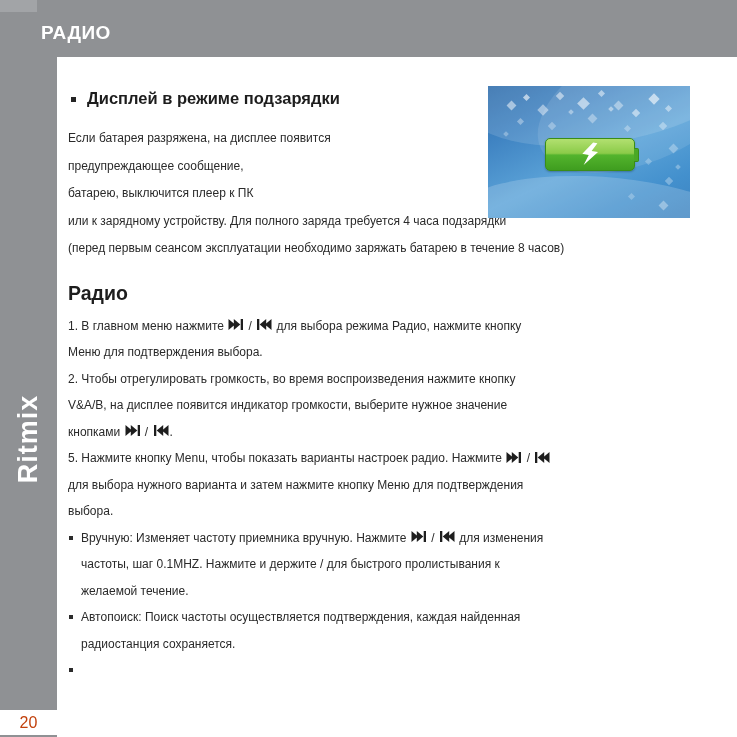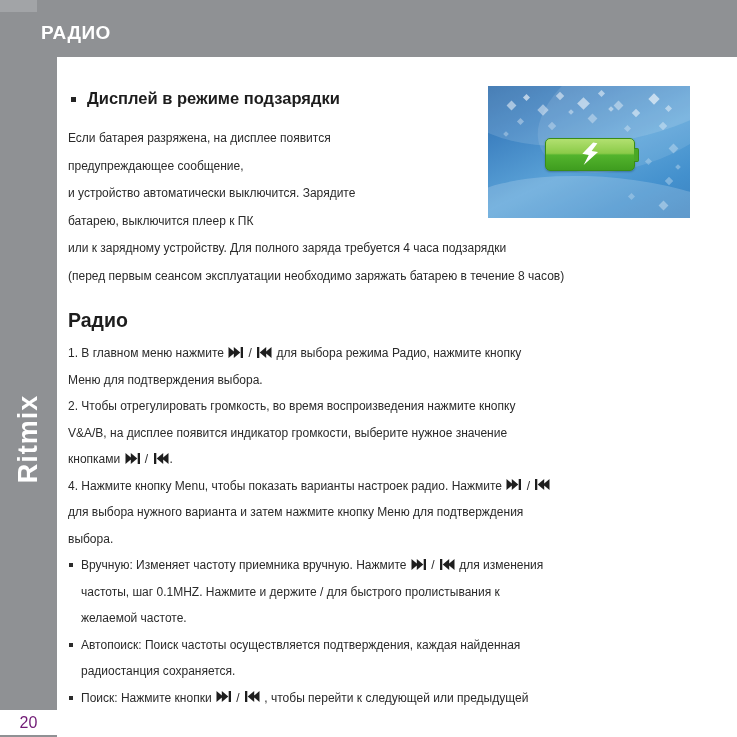--- a/index.html
+++ b/index.html
@@ -11,21 +11,21 @@
   .header{position:absolute;left:0;top:0;width:737px;height:57px;background:#8f9194;}
   .header .corner{position:absolute;left:0;top:0;width:37px;height:12px;background:#a2a4a7;}
   .header .title{position:absolute;left:41px;top:23px;font-size:19px;line-height:20px;
     font-weight:bold;color:#ffffff;letter-spacing:0.5px;}
   
   .sidebar{position:absolute;left:0;top:57px;width:57px;height:680px;background:#8f9194;}
   .logo{position:absolute;left:28px;top:382px;transform:translate(-50%,-50%) rotate(-90deg);
     transform-origin:center;color:#ffffff;font-weight:bold;font-size:27px;letter-spacing:1px;white-space:nowrap;}
   .page-band{position:absolute;left:0;top:653px;width:57px;height:25px;background:#ffffff;
     display:flex;align-items:center;justify-content:center;}
-  .page-band .num{font-size:16px;color:#701a75;}
+  .page-band .num{font-size:16px;color:#c2410c;}
   
   .content{position:absolute;left:57px;top:57px;right:0;bottom:0;padding:31px 28px 0 11px;box-sizing:border-box;}
   .sec-head{display:flex;align-items:center;}
   .h-sq{width:5px;height:5px;background:#242424;margin:1px 11px 0 3px;flex:none;}
   .sec-head .h-text{font-size:16.5px;font-weight:bold;line-height:21px;color:#1d1d1d;}
   .line{white-space:nowrap;font-size:12px;}
   .charge-lines{margin-top:16px;}
   .charge-lines .line{line-height:27.5px;}
   .radio-heading{margin:19px 0 8px 0;font-size:19.5px;font-weight:bold;line-height:23px;color:#1d1d1d;}
   .radio-lines .line{line-height:26.5px;}
@@ -67,21 +67,20 @@
   <div class="content">
 
     <div class="sec-head">
       <span class="h-sq"></span>
       <span class="h-text">Дисплей в режиме подзарядки</span>
     </div>
 
     <div class="charge-lines">
         <div class="line"><span>Если батарея разряжена, на дисплее появится</span></div>
         <div class="line"><span>предупреждающее сообщение,</span></div>
-        <div class="line"><span>и устройство автоматически выключится. Зарядите</span></div>
         <div class="line"><span>батарею, выключится плеер к ПК</span></div>
         <div class="line"><span>или к зарядному устройству. Для полного заряда требуется 4 часа подзарядки</span></div>
         <div class="line"><span>(перед первым сеансом эксплуатации необходимо заряжать батарею в течение 8 часов)</span></div>
       </div>
 
     <div class="radio-heading">Радио</div>
 
     <div class="radio-lines">
         <div class="line"><span>1. В главном меню нажмите </span><svg viewBox="0 0 15 11" class="seek-icon">
             <path fill="currentColor" d="M0,0 L6.5,5.5 L0,11 Z M5.3,0 L11.8,5.5 L5.3,11 Z M12.2,0 h2.3 v11 h-2.3 Z"></path>
@@ -93,57 +92,50 @@
     <div class="radio-lines">
         <div class="line"><span>2. Чтобы отрегулировать громкость, во время воспроизведения нажмите кнопку</span></div>
         <div class="line"><span>V&amp;A/B, на дисплее появится индикатор громкости, выберите нужное значение</span></div>
         <div class="line"><span>кнопками </span><svg viewBox="0 0 15 11" class="seek-icon">
             <path fill="currentColor" d="M0,0 L6.5,5.5 L0,11 Z M5.3,0 L11.8,5.5 L5.3,11 Z M12.2,0 h2.3 v11 h-2.3 Z"></path>
           </svg><span> / </span><svg viewBox="0 0 15 11" class="seek-icon">
             <path fill="currentColor" d="M15,0 L8.5,5.5 L15,11 Z M9.7,0 L3.2,5.5 L9.7,11 Z M0.5,0 h2.3 v11 h-2.3 Z"></path>
           </svg><span>.</span></div>
       </div>
     <div class="radio-lines">
-        <div class="line"><span>4. Нажмите кнопку Menu, чтобы показать варианты настроек радио. Нажмите </span><svg viewBox="0 0 15 11" class="seek-icon">
+        <div class="line"><span>5. Нажмите кнопку Menu, чтобы показать варианты настроек радио. Нажмите </span><svg viewBox="0 0 15 11" class="seek-icon">
             <path fill="currentColor" d="M0,0 L6.5,5.5 L0,11 Z M5.3,0 L11.8,5.5 L5.3,11 Z M12.2,0 h2.3 v11 h-2.3 Z"></path>
           </svg><span> / </span><svg viewBox="0 0 15 11" class="seek-icon">
             <path fill="currentColor" d="M15,0 L8.5,5.5 L15,11 Z M9.7,0 L3.2,5.5 L9.7,11 Z M0.5,0 h2.3 v11 h-2.3 Z"></path>
           </svg></div>
         <div class="line"><span>для выбора  нужного варианта и затем нажмите кнопку Меню для подтверждения</span></div>
         <div class="line"><span>выбора.</span></div>
       </div>
 
     <div class="bullet-item">
       <span class="b-sq"></span>
       <div class="radio-lines">
           <div class="line"><span>Вручную: Изменяет частоту приемника вручную. Нажмите </span><svg viewBox="0 0 15 11" class="seek-icon">
               <path fill="currentColor" d="M0,0 L6.5,5.5 L0,11 Z M5.3,0 L11.8,5.5 L5.3,11 Z M12.2,0 h2.3 v11 h-2.3 Z"></path>
             </svg><span> / </span><svg viewBox="0 0 15 11" class="seek-icon">
               <path fill="currentColor" d="M15,0 L8.5,5.5 L15,11 Z M9.7,0 L3.2,5.5 L9.7,11 Z M0.5,0 h2.3 v11 h-2.3 Z"></path>
             </svg><span>  для изменения</span></div>
           <div class="line"><span>частоты, шаг 0.1MHZ. Нажмите и держите   /   для быстрого пролистывания к</span></div>
-          <div class="line"><span>желаемой частоте.</span></div>
+          <div class="line"><span>желаемой течение.</span></div>
         </div>
     </div>
     <div class="bullet-item">
       <span class="b-sq"></span>
       <div class="radio-lines">
           <div class="line"><span>Автопоиск: Поиск частоты осуществляется подтверждения, каждая найденная</span></div>
           <div class="line"><span>радиостанция сохраняется.</span></div>
         </div>
     </div>
     <div class="bullet-item">
       <span class="b-sq"></span>
-      <div class="radio-lines">
-          <div class="line"><span>Поиск: Нажмите кнопки </span><svg viewBox="0 0 15 11" class="seek-icon">
-              <path fill="currentColor" d="M0,0 L6.5,5.5 L0,11 Z M5.3,0 L11.8,5.5 L5.3,11 Z M12.2,0 h2.3 v11 h-2.3 Z"></path>
-            </svg><span> / </span><svg viewBox="0 0 15 11" class="seek-icon">
-              <path fill="currentColor" d="M15,0 L8.5,5.5 L15,11 Z M9.7,0 L3.2,5.5 L9.7,11 Z M0.5,0 h2.3 v11 h-2.3 Z"></path>
-            </svg><span> , чтобы перейти к следующей или предыдущей</span></div>
-        </div>
     </div>
 
   </div>
 
   <div class="screen">
     <div class="wave w1"></div>
     <div class="wave w3"></div>
     <div class="wave w2"></div>
     <div id="confetti-layer">
         <div class="confetti" style="left: 10%; top: 12%; width: 7px; height: 7px; opacity: 0.5; transform: rotate(45deg);"></div>

